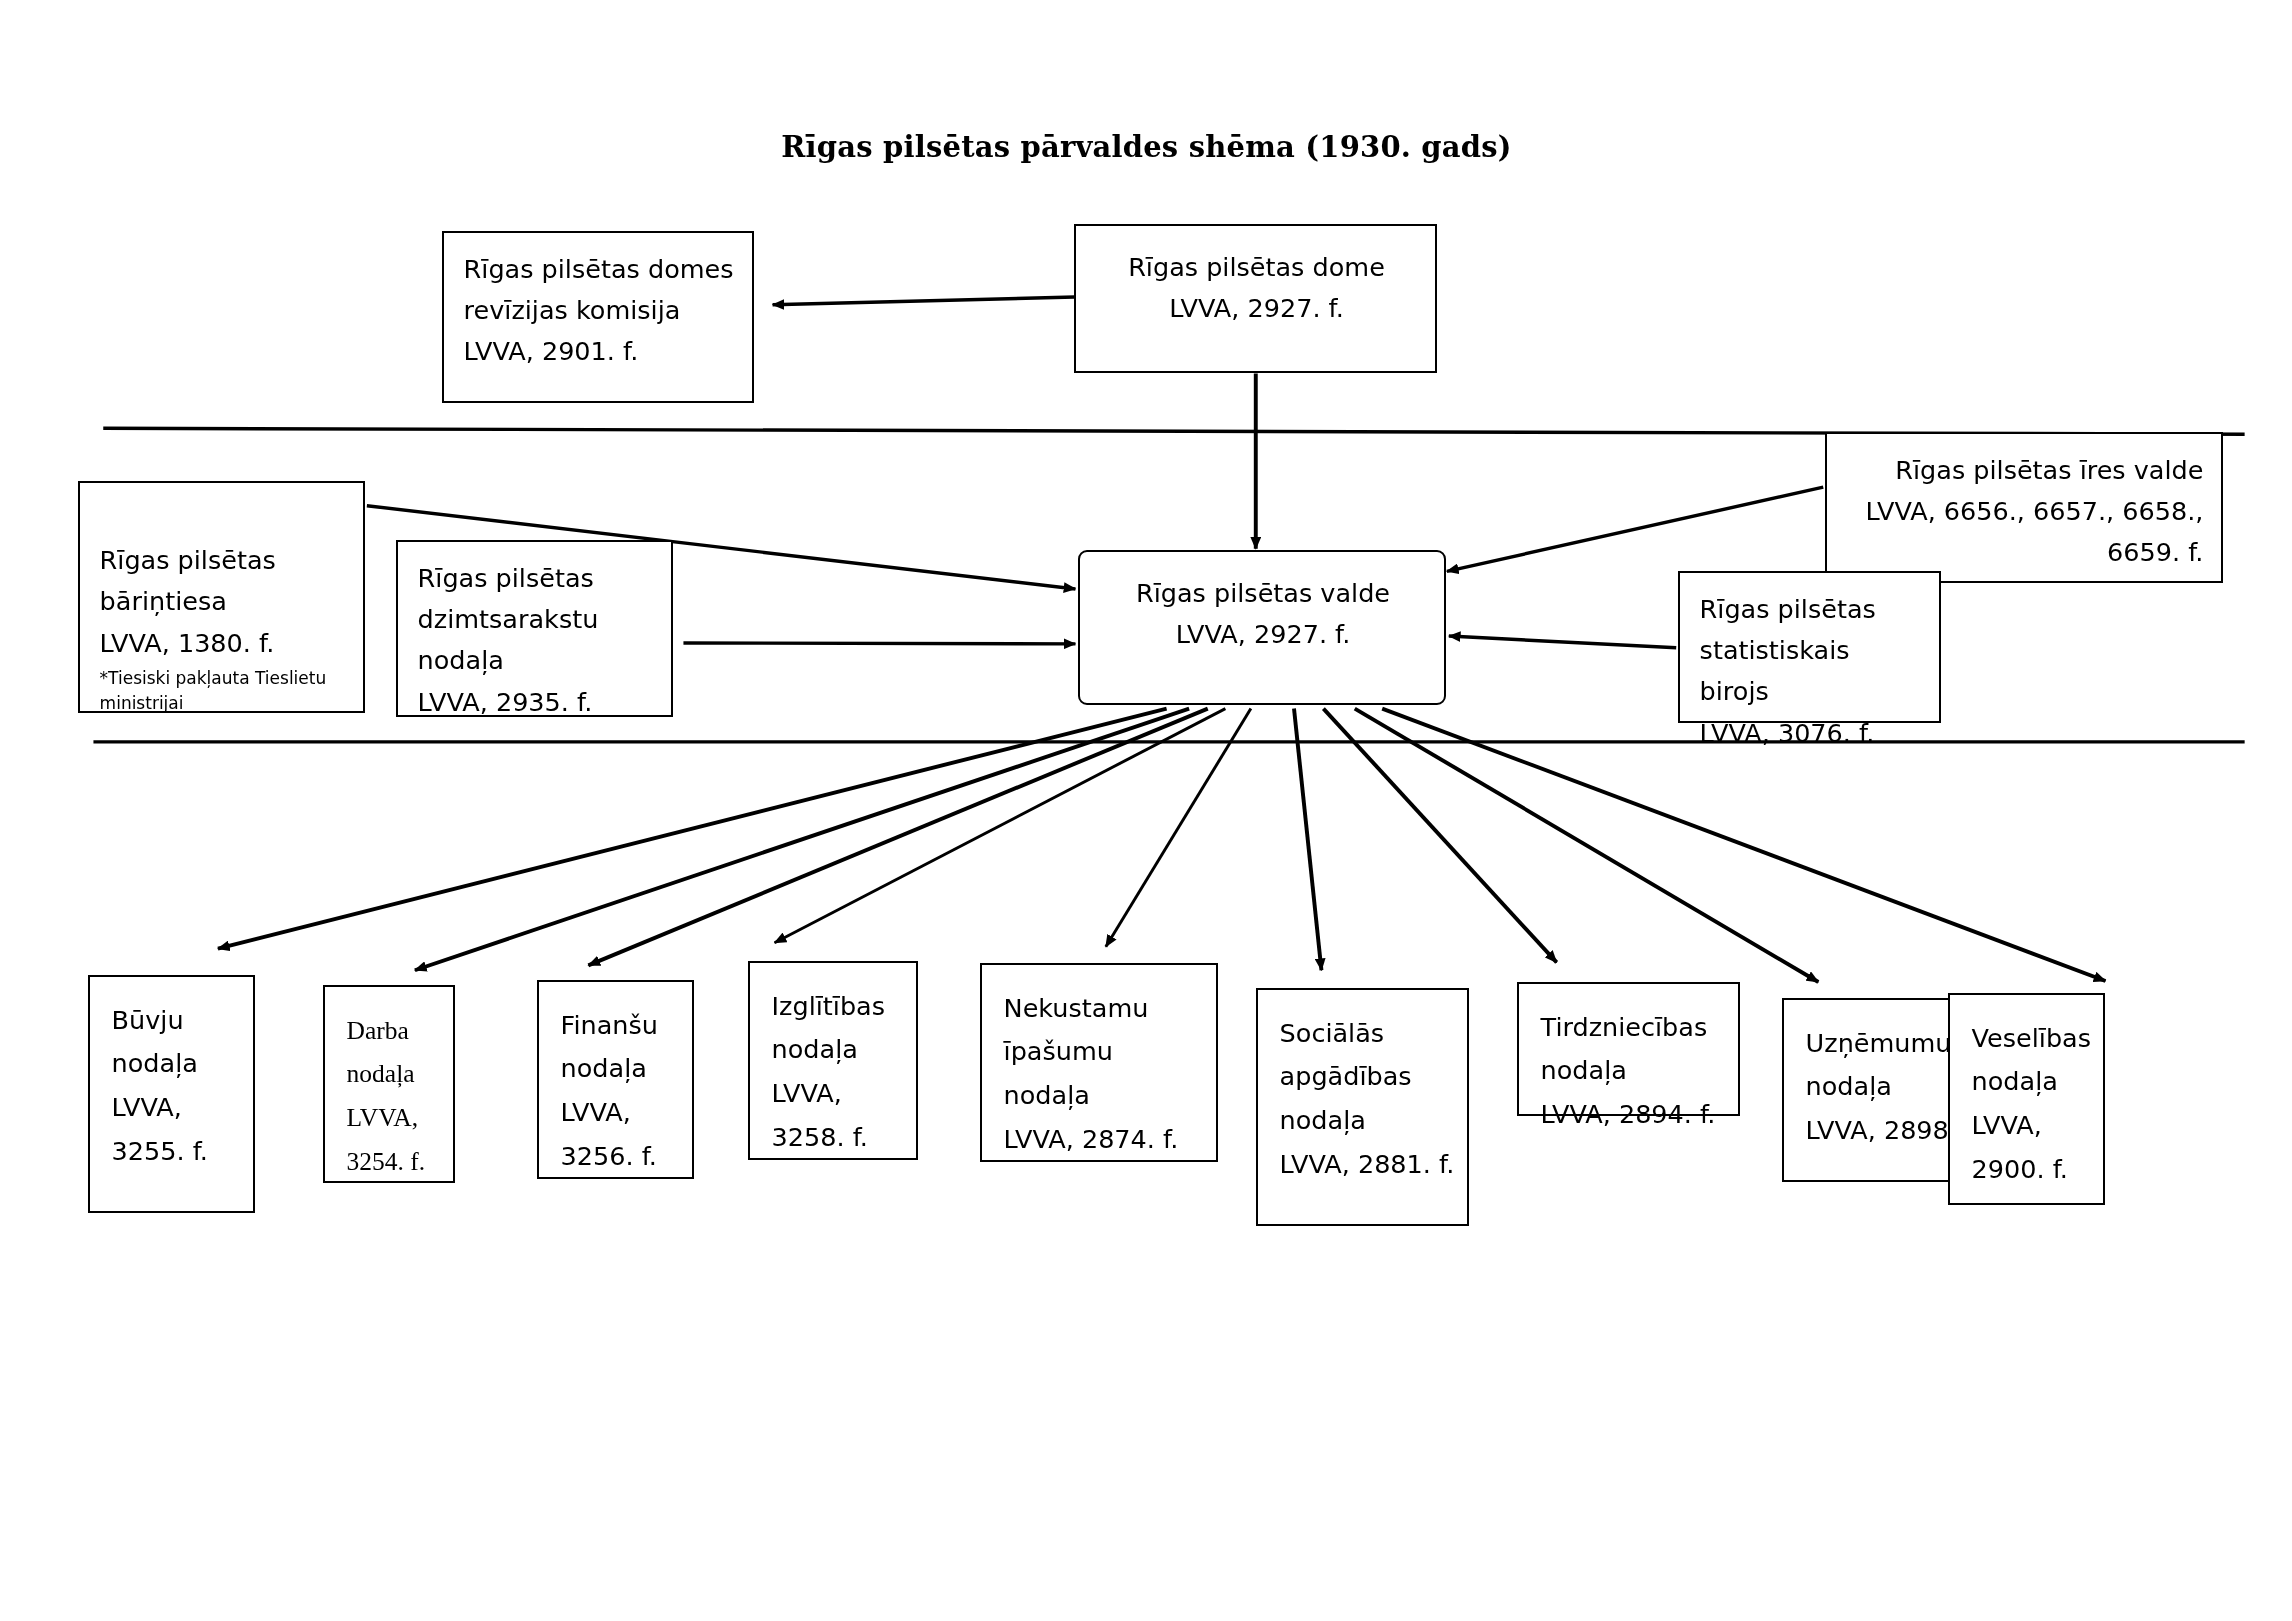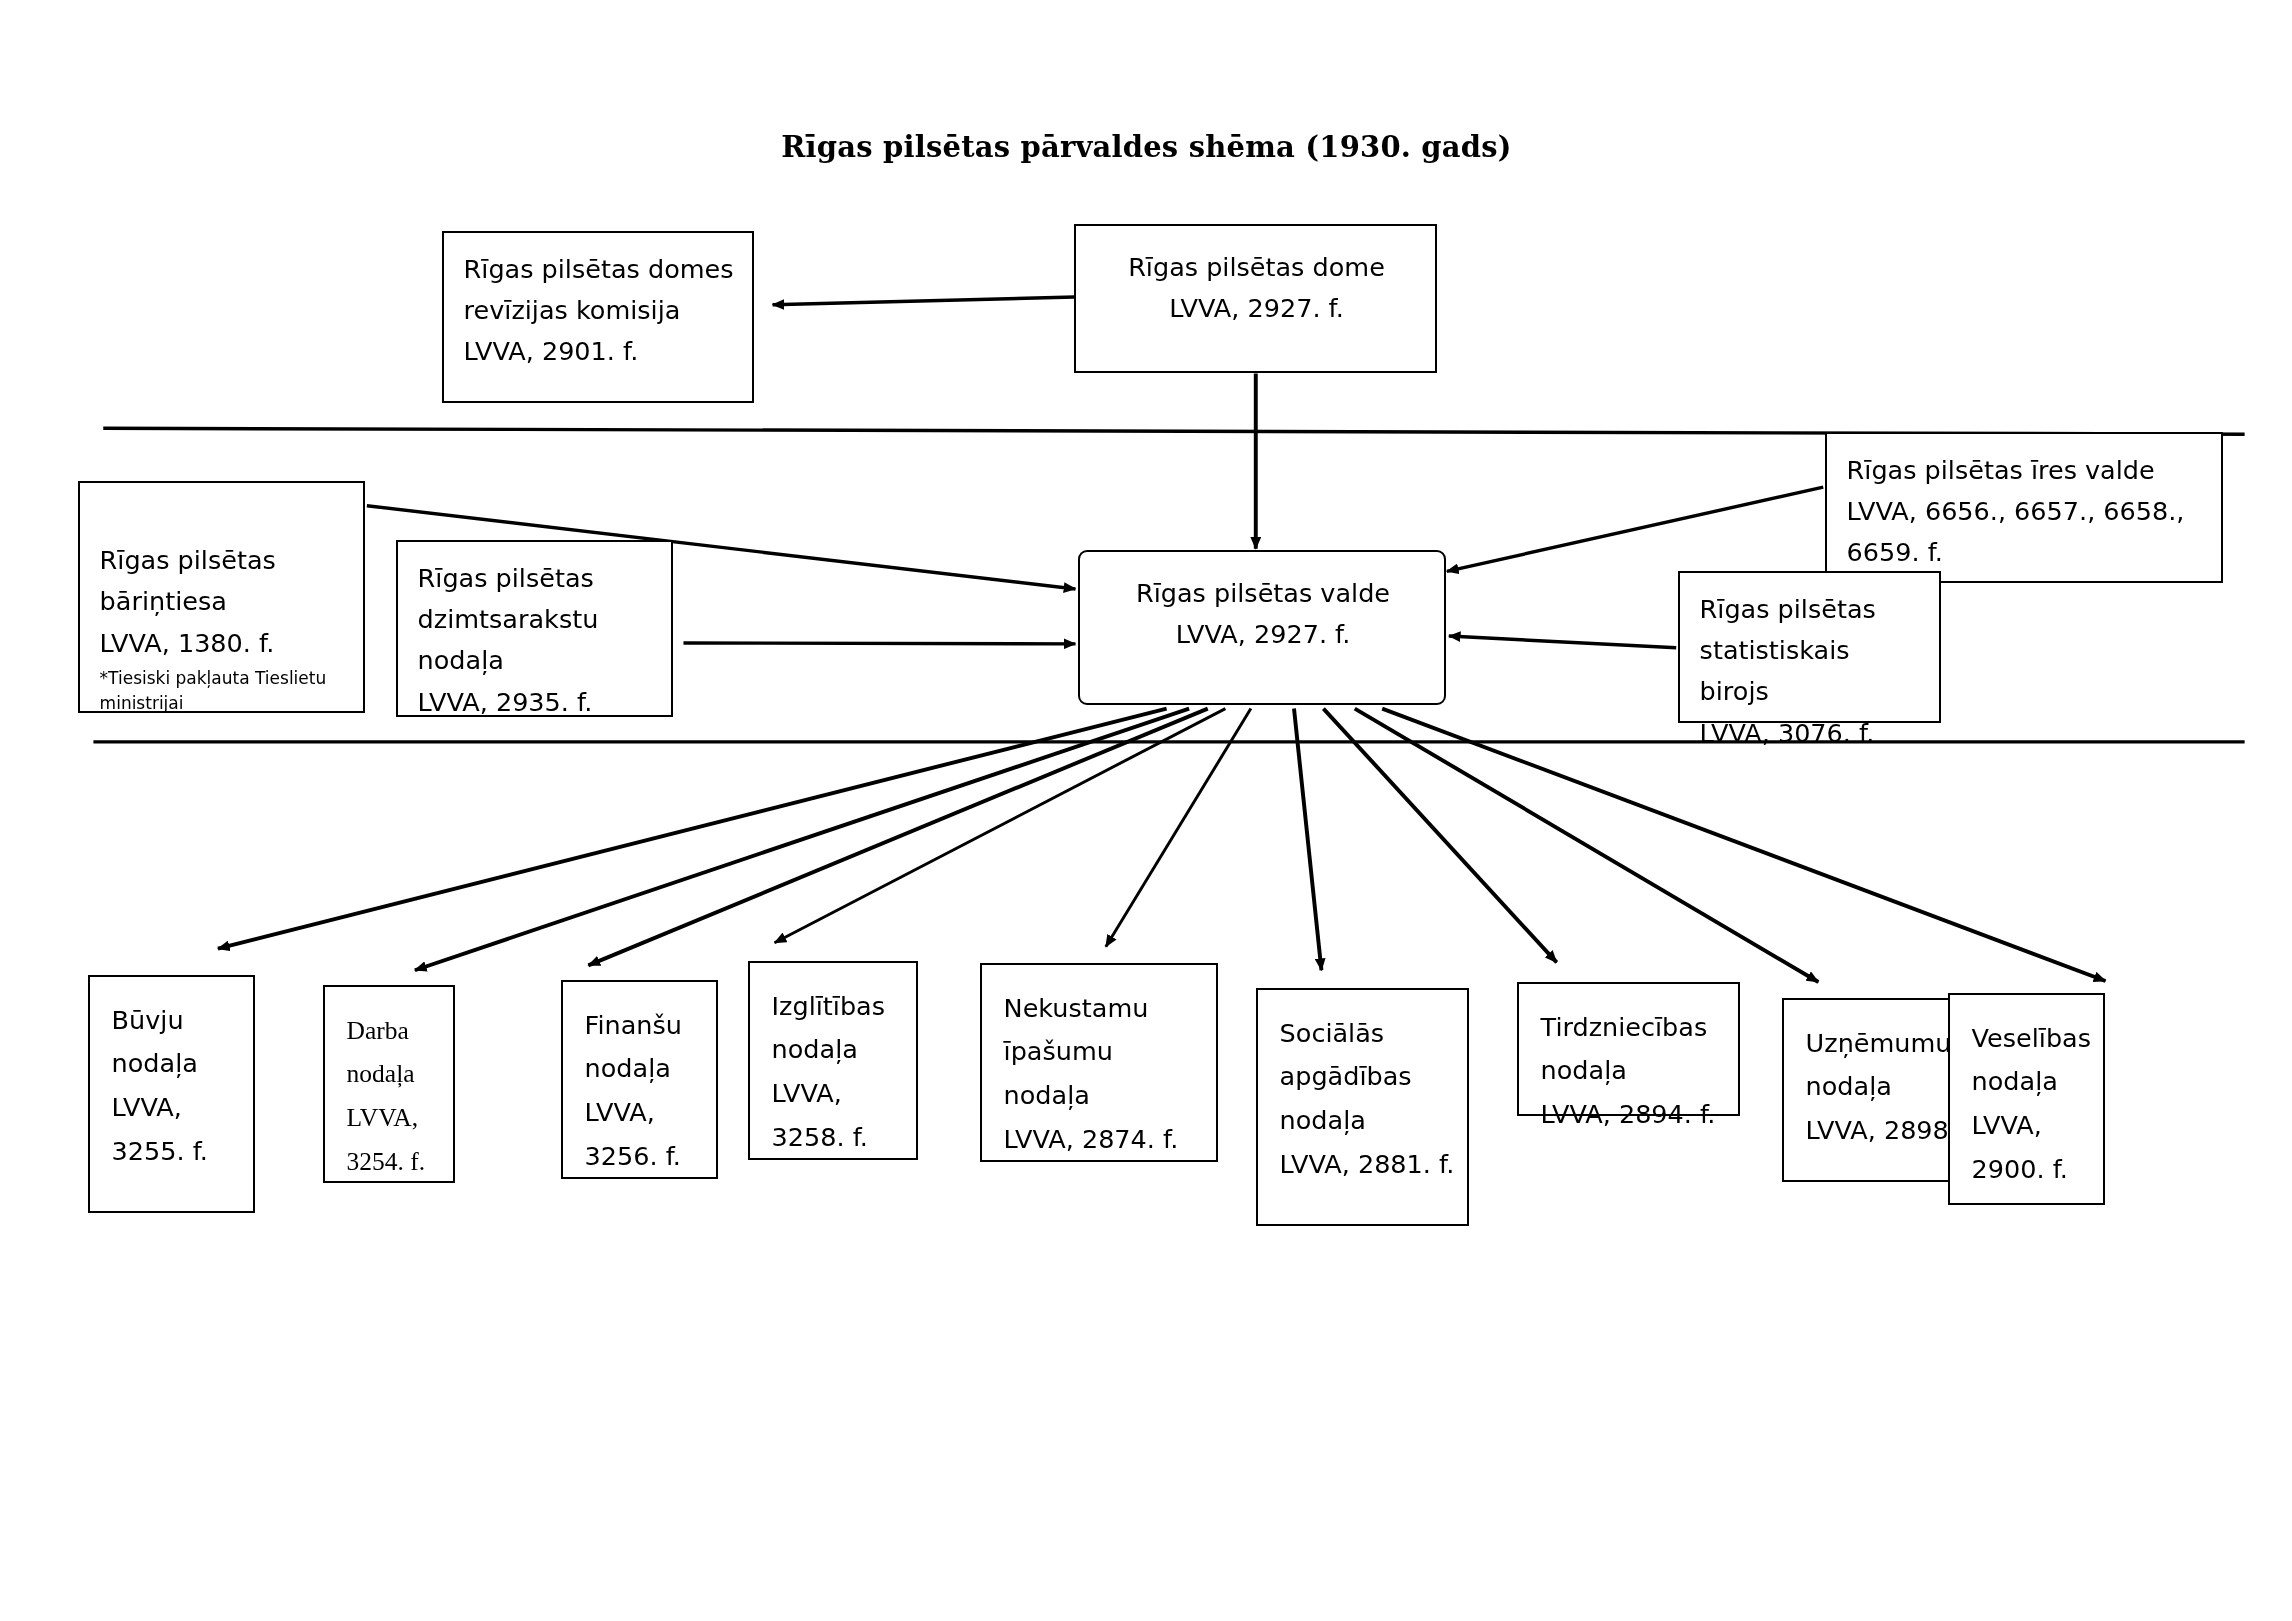--- a/index.html
+++ b/index.html
@@ -120,39 +120,39 @@
   </div>
 
   <div class="node" style="left:396px; top:540px; width:277px; height:177px;">Rīgas pilsētas
 dzimtsarakstu
 nodaļa
 LVVA, 2935. f.</div>
 
   <div class="node center-text" style="left:1078px; top:550px; width:368px; height:155px;border-radius:9px;">Rīgas pilsētas valde
 LVVA, 2927. f.</div>
 
-  <div class="node" style="left:1825px; top:432px; width:398px; height:151px;">Rīgas pilsētas īres valde
+  <div class="node" style="left:1825px; top:432px; width:398px; height:151px;text-align:right;">Rīgas pilsētas īres valde
 LVVA, 6656., 6657., 6658.,
 6659. f.</div>
 
   <div class="node" style="left:1678px; top:571px; width:263px; height:152px;">Rīgas pilsētas
 statistiskais birojs
 LVVA, 3076. f.</div>
 
   <div class="node dept" style="left:88px; top:975px; width:167px; height:238px;">Būvju
 nodaļa
 LVVA,
 3255. f.</div>
 
   <div class="node dept" style="left:323px; top:985px; width:132px; height:198px;font-family:Liberation Serif, serif;">Darba
 nodaļa
 LVVA,
 3254. f.</div>
 
-  <div class="node dept" style="left:537px; top:980px; width:157px; height:199px;margin-left:24px;">Finanšu
+  <div class="node dept" style="left:537px; top:980px; width:157px; height:199px;">Finanšu
 nodaļa
 LVVA,
 3256. f.</div>
 
   <div class="node dept" style="left:748px; top:961px; width:170px; height:199px;">Izglītības
 nodaļa
 LVVA,
 3258. f.</div>
 
   <div class="node dept" style="left:980px; top:963px; width:238px; height:199px;">Nekustamu

